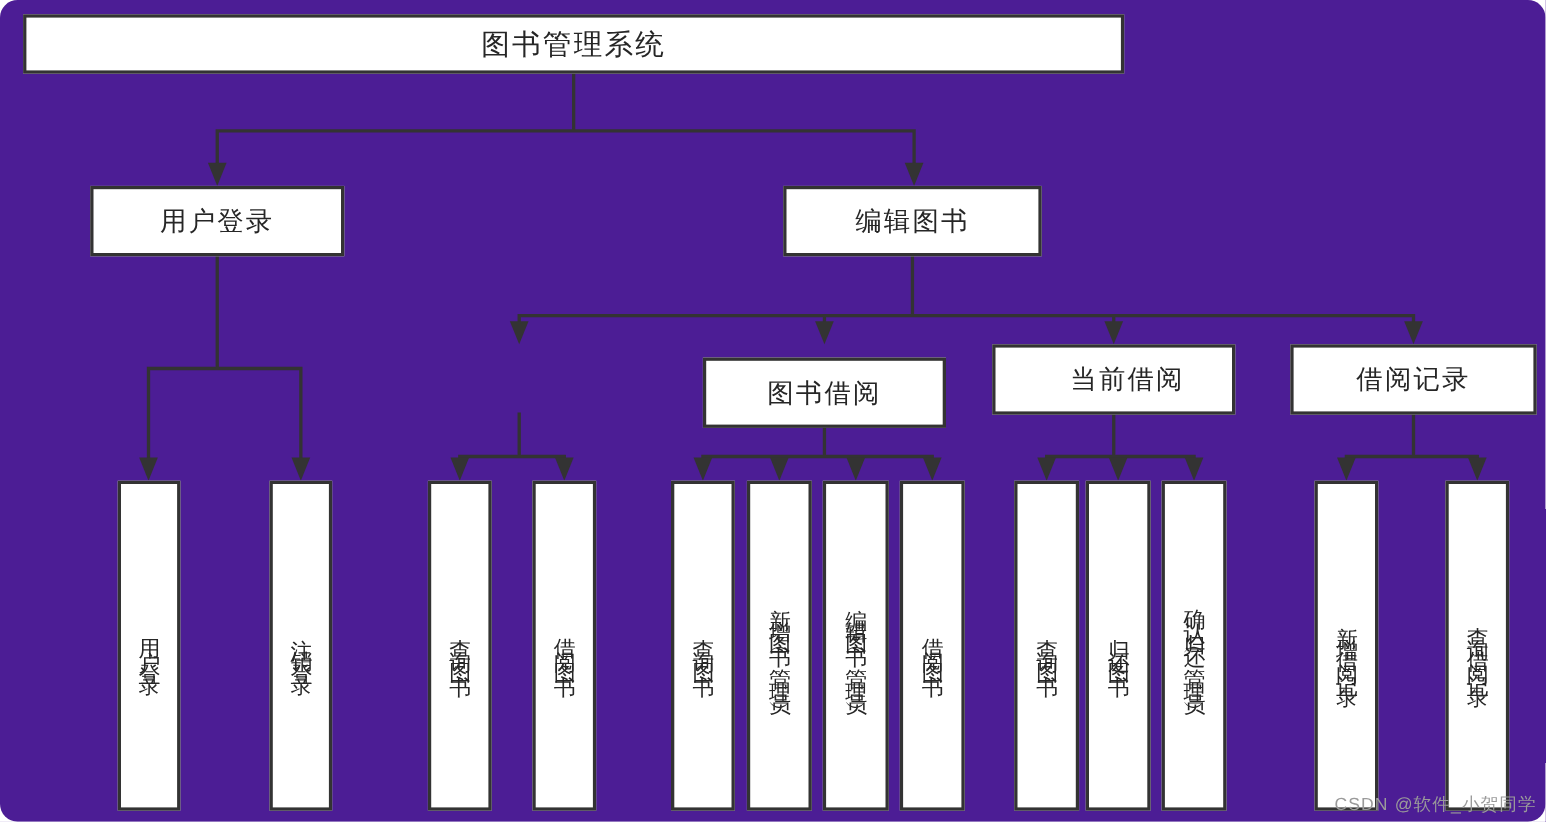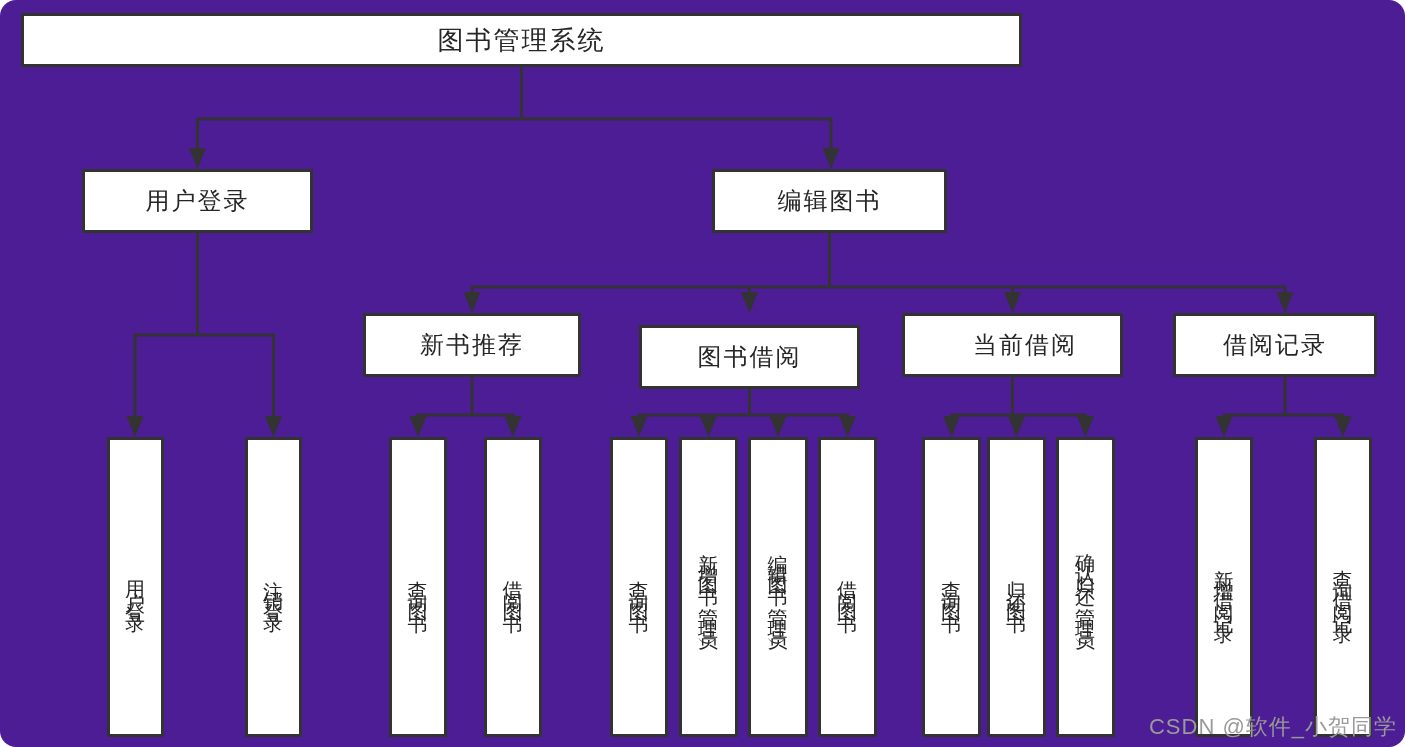--- a/index.html
+++ b/index.html
@@ -20,37 +20,37 @@
   }
   
   #n-root{left:21px;top:13px;width:1001px;height:54px;}
   
   #n-user-login{left:82px;top:169px;width:231px;height:64px;}
   #n-book-mgmt{left:712px;top:169px;width:235px;height:64px;}
   
   #n-new-book-rec{left:363px;top:313px;width:218px;height:64px;}
   #n-book-borrow{left:639px;top:325px;width:221px;height:64px;}
   #n-current-borrow{left:902px;top:313px;width:221px;height:64px;padding-left:25px;}
-  #n-borrow-records{left:1173px;top:313px;width:204px;height:64px;}
+  #n-borrow-records{left:1173px;top:313px;width:224px;height:64px;}
   
   #leaf-login{left:107px;top:437px;width:57px;height:300px;}
   #leaf-logout{left:245px;top:437px;width:57px;height:300px;}
   #leaf-nb-query{left:389px;top:437px;width:58px;height:300px;}
   #leaf-nb-borrow{left:484px;top:437px;width:58px;height:300px;}
   #leaf-bb-query{left:610px;top:437px;width:58px;height:300px;}
   #leaf-bb-add{left:679px;top:437px;width:59px;height:300px;}
   #leaf-bb-edit{left:748px;top:437px;width:60px;height:300px;}
   #leaf-bb-borrow{left:818px;top:437px;width:59px;height:300px;}
   #leaf-cb-query{left:922px;top:437px;width:59px;height:300px;}
   #leaf-cb-return{left:987px;top:437px;width:59px;height:300px;}
   #leaf-cb-confirm{left:1056px;top:437px;width:59px;height:300px;}
   #leaf-br-add{left:1195px;top:437px;width:58px;height:300px;}
   #leaf-br-query{left:1314px;top:437px;width:58px;height:300px;}
   .watermark{
-    position:absolute;right:8px;bottom:5px;font-size:22px;
+    position:absolute;right:8px;bottom:5px;font-size:16px;
     color:#9a9a9a;letter-spacing:1px;white-space:nowrap;
   }
 </style>
 </head>
 <body>
 
 <div class="stage">
 
   <svg class="wires" width="1405" height="747" viewBox="0 0 1405 747">
     <g stroke="#333333" stroke-width="3" fill="none">
@@ -103,23 +103,20 @@
     <span>图书管理系统</span>
   </div>
 
   <div class="node h" id="n-user-login">
     <span>用户登录</span>
   </div>
   <div class="node h" id="n-book-mgmt">
     <span>编辑图书</span>
   </div>
 
-  <div class="node h" id="n-new-book-rec">
-    <span>新书推荐</span>
-  </div>
   <div class="node h" id="n-book-borrow">
     <span>图书借阅</span>
   </div>
   <div class="node h" id="n-current-borrow">
     <span>当前借阅</span>
   </div>
   <div class="node h" id="n-borrow-records">
     <span>借阅记录</span>
   </div>
 

